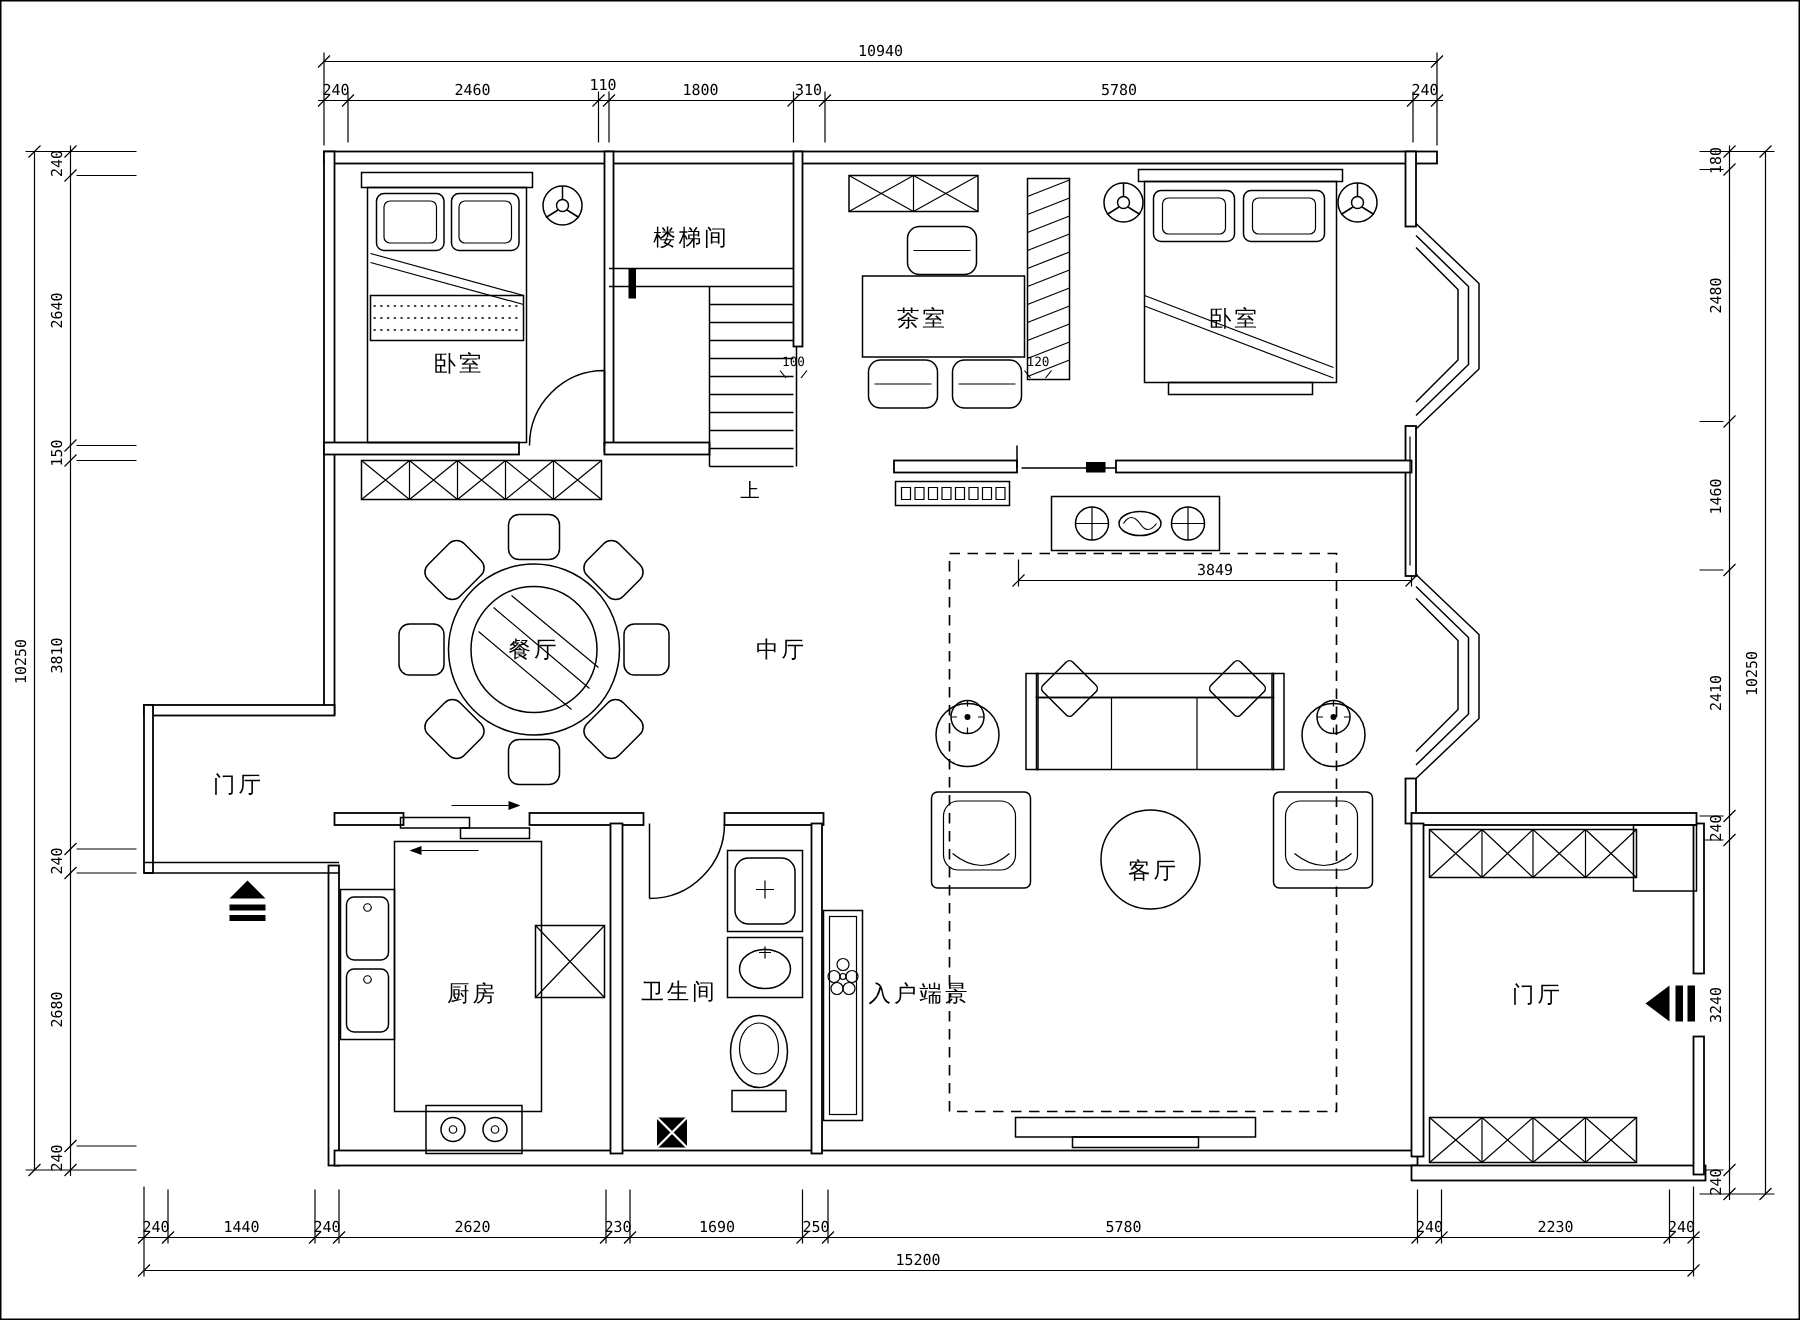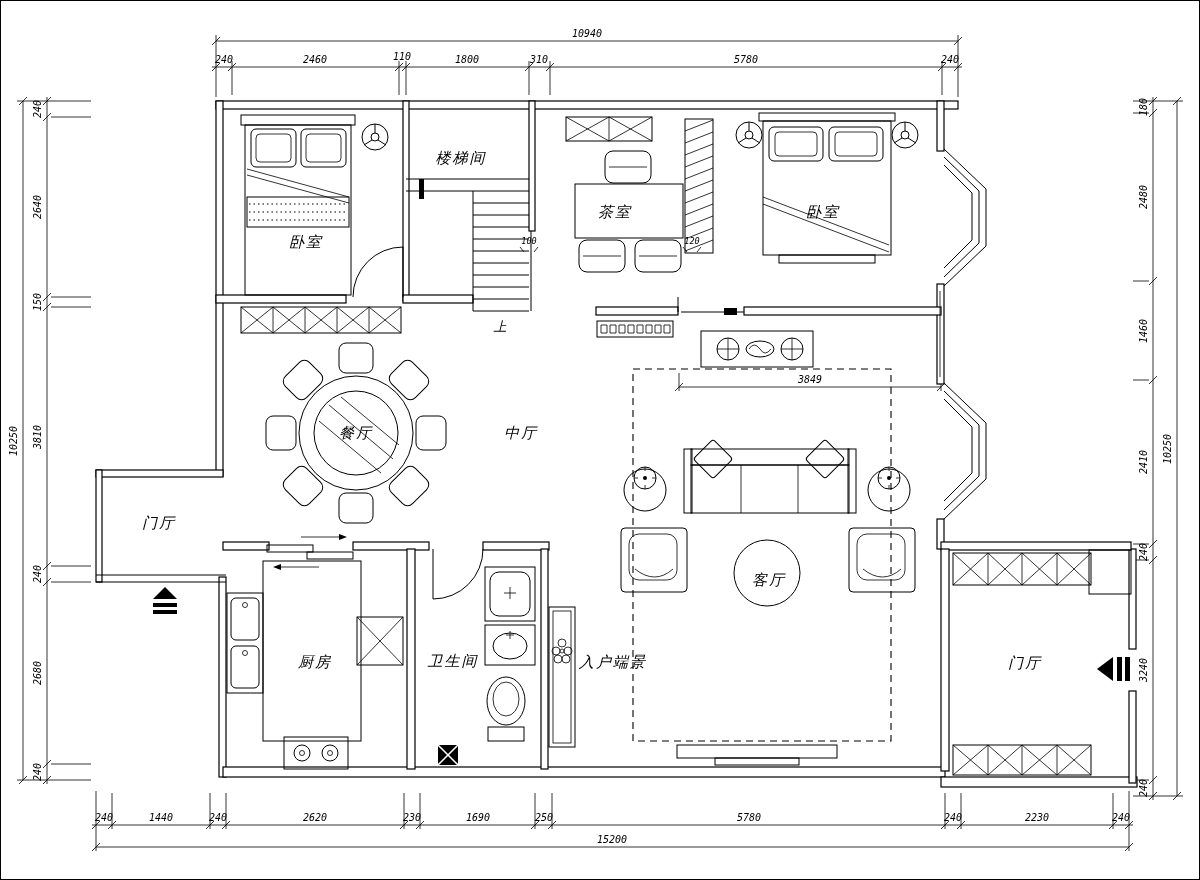--- a/index.html
+++ b/index.html
@@ -1,16 +1,16 @@
 <!DOCTYPE html>
 <html><head>
 <meta charset="utf-8">
 <style>
   html,body{margin:0;padding:0;background:#fff;}
-  .page{position:relative;width:1198px;height:878px;background:#ffffff;border:1px solid #000;overflow:hidden;font-style:italic;}
+  .page{position:relative;width:1198px;height:878px;background:#ffffff;border:1px solid #000;overflow:hidden;}
   svg{position:absolute;left:0;top:0;}
   svg .ln{stroke:#000;fill:none;stroke-width:1;}
   svg .thin{stroke:#000;fill:none;stroke-width:.8;}
   svg .wall{fill:#fff;stroke:#000;stroke-width:1.2;}
   svg .blk{fill:#000;stroke:none;}
   svg .dash{stroke:#000;fill:none;stroke-width:1.1;stroke-dasharray:7 5;}
   svg .dot{stroke:#000;fill:none;stroke-width:1;stroke-dasharray:1.5 3;}
   svg text{font-family:"Liberation Sans","DejaVu Sans",sans-serif;fill:#000;}
   svg .dim{font-size:10px;text-anchor:middle;font-family:"DejaVu Sans Mono","Liberation Mono",monospace;}
   svg .dimsm{font-size:8.5px;text-anchor:middle;font-family:"DejaVu Sans Mono","Liberation Mono",monospace;}

